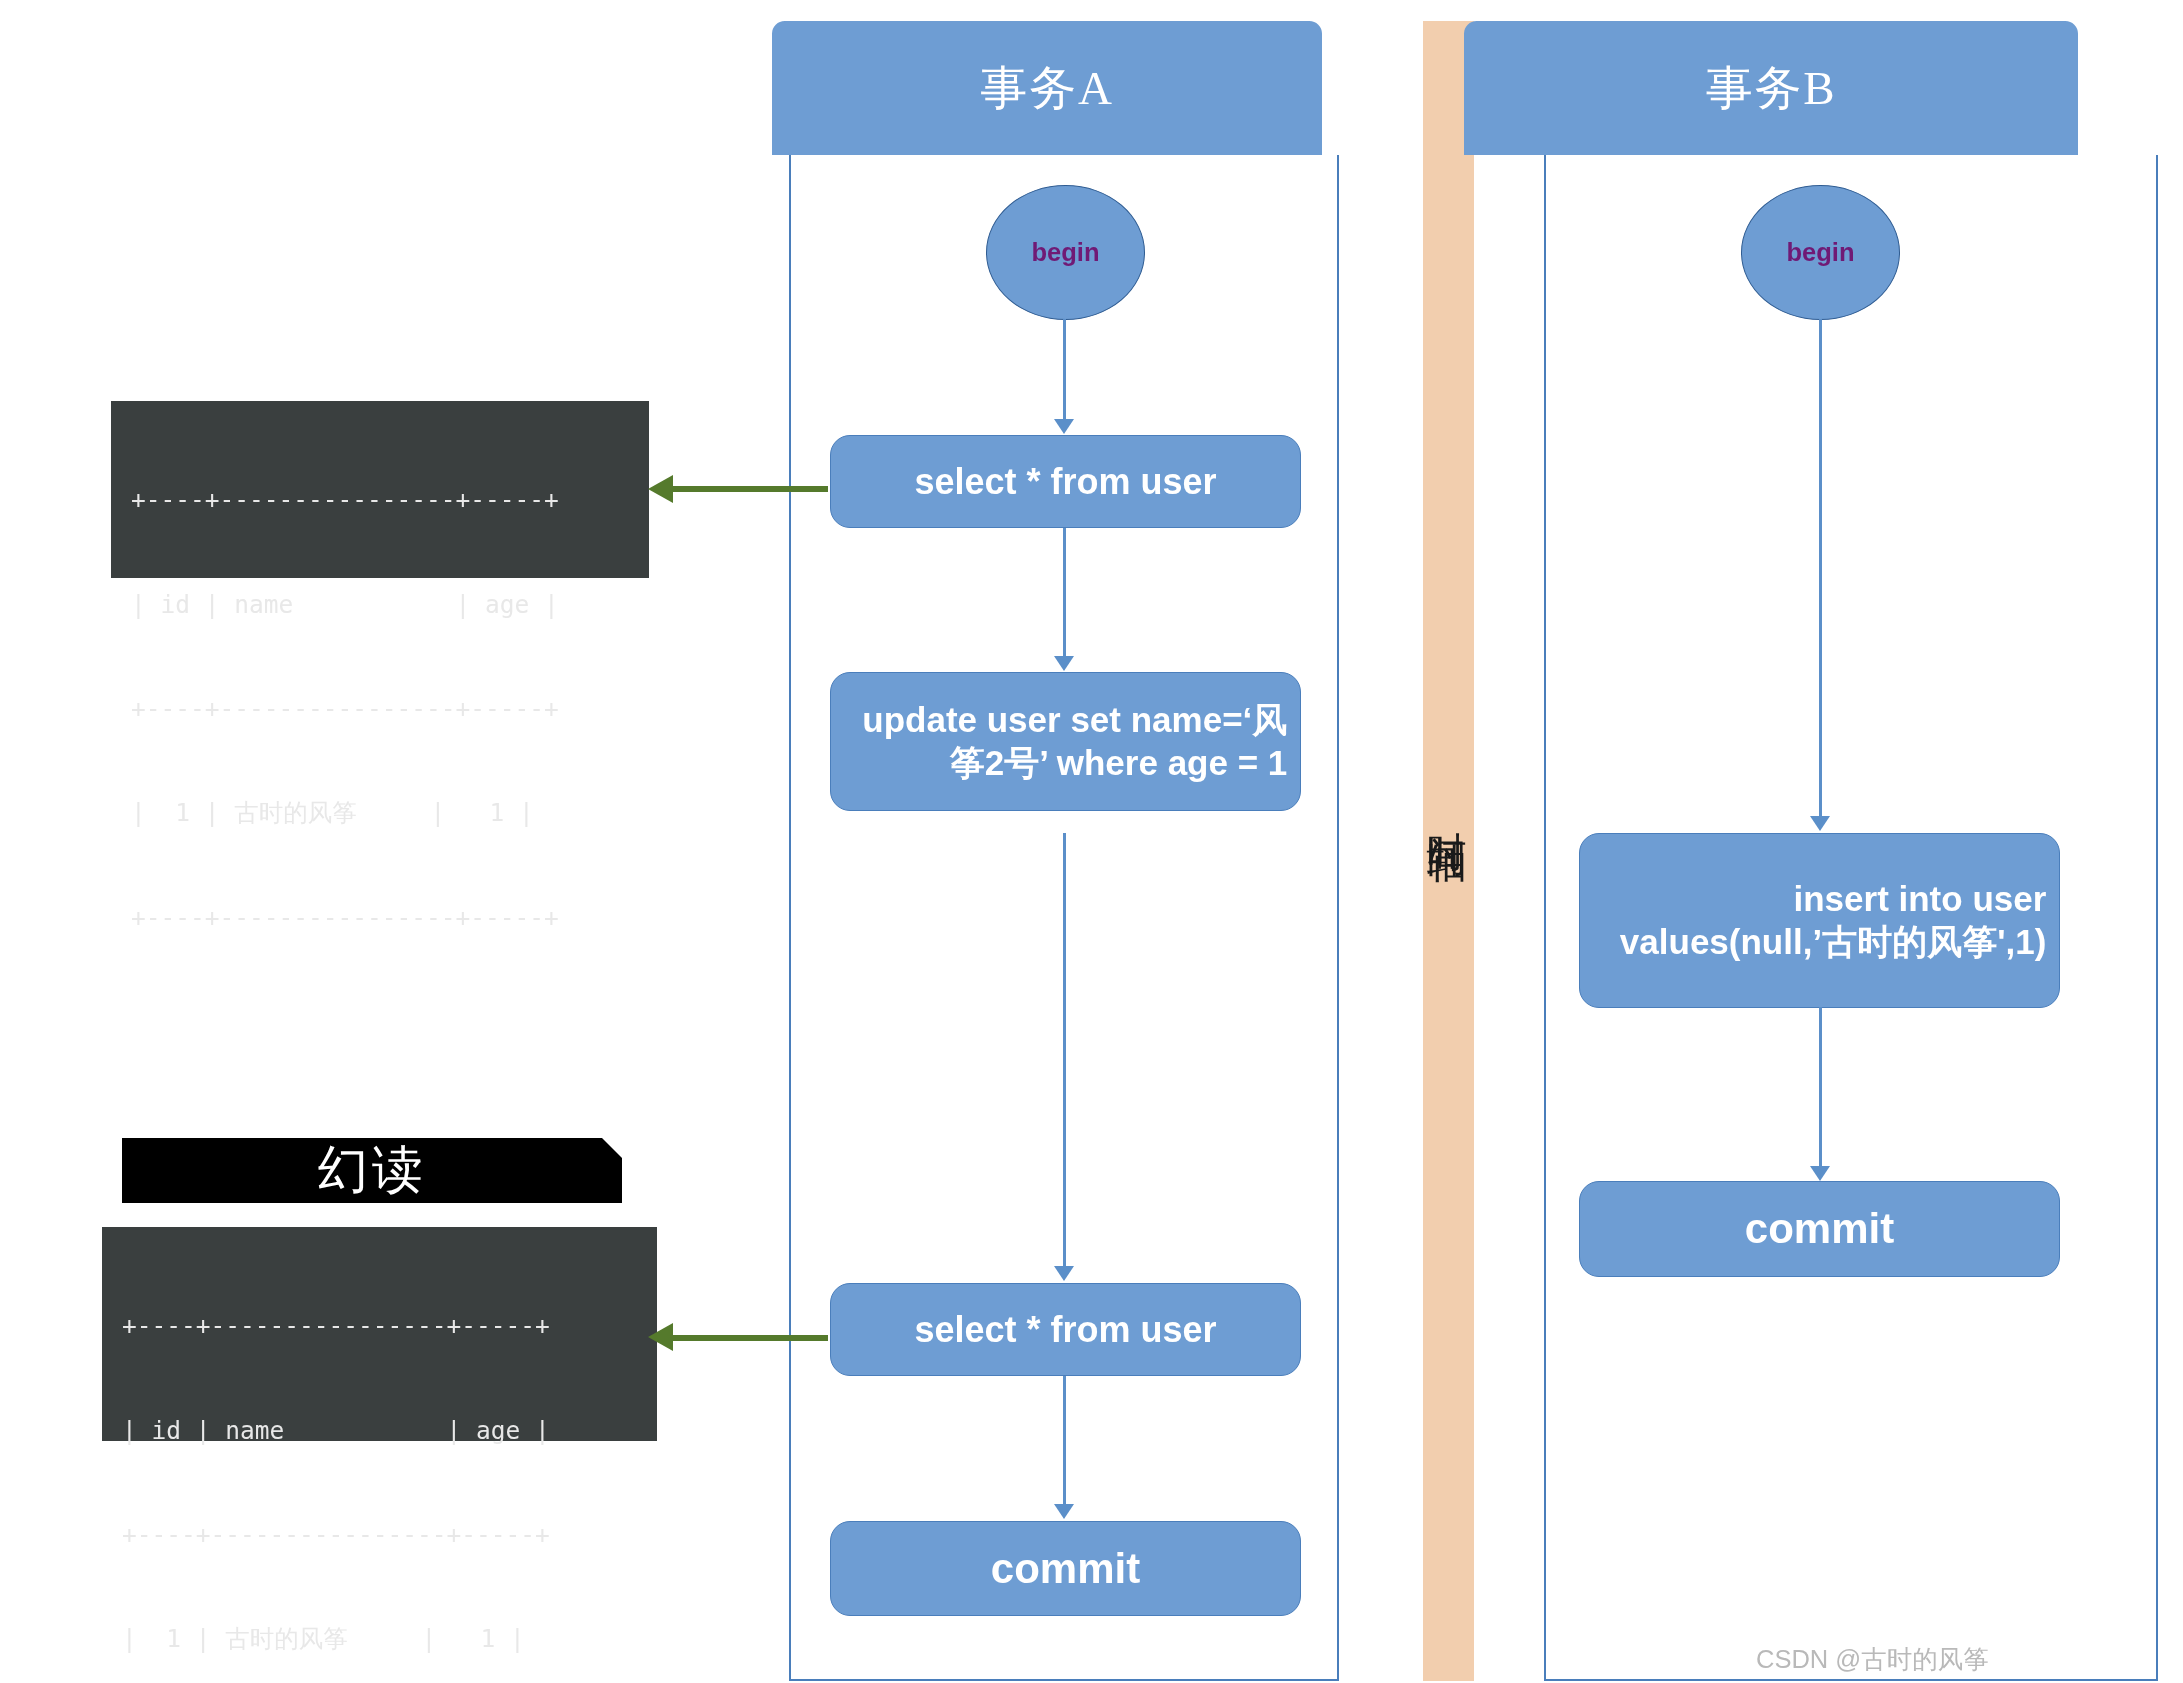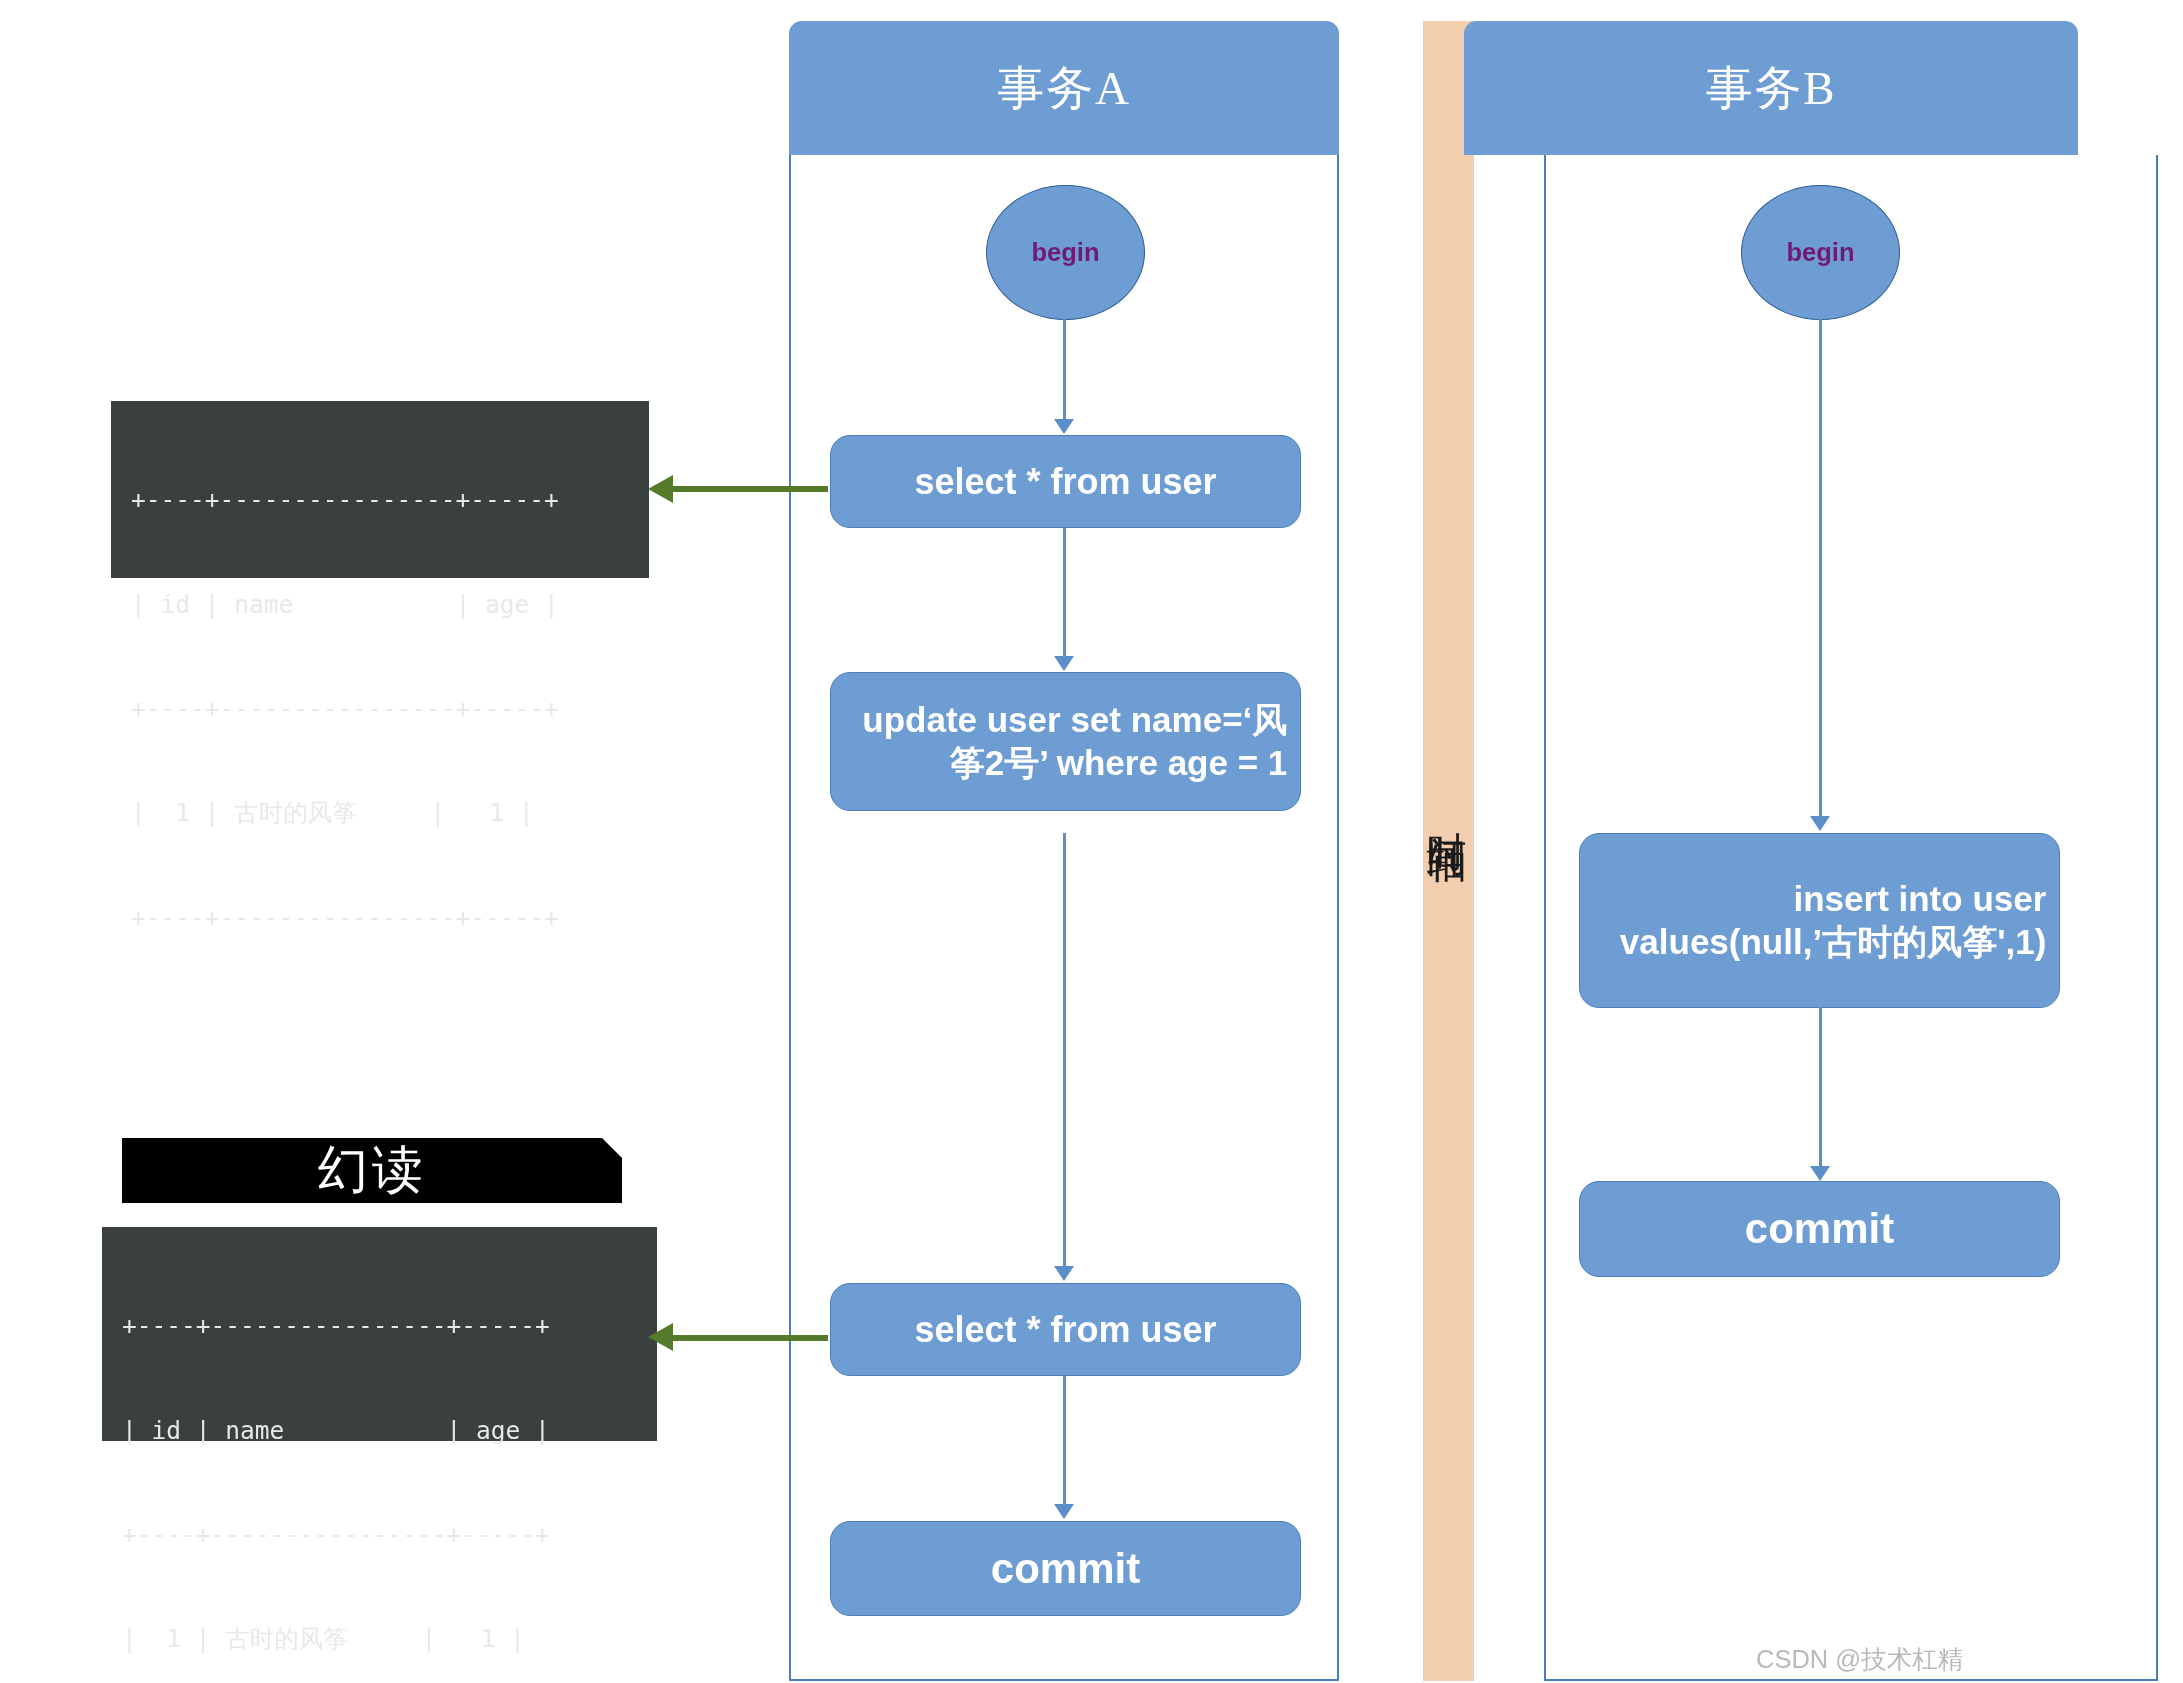--- a/index.html
+++ b/index.html
@@ -160,21 +160,21 @@
 </style>
 </head>
 <body>
 
 <div id="canvas">
 
   <div class="time-axis" style="left:1423px; top:21px; width:51px; height:1660px;"></div>
   <div class="time-axis-label" style="left:1423px; top:800px; width:51px;">时间轴</div>
 
   <div class="lane" style="left:789px; top:155px; width:550px; height:1526px;"></div>
-  <div class="lane-header" style="left:789px; top:21px; width:550px; height:134px;font-family:Liberation Serif, serif;">事务A</div>
+  <div class="lane-header" style="left:772px; top:21px; width:550px; height:134px;font-family:Liberation Serif, serif;">事务A</div>
 
   <div class="ellipse" style="left:986px; top:185px; width:159px; height:135px;">begin</div>
 
   <div class="connector" style="left:1063px; top:319px; height:103px;"></div>
   <div class="arrowhead" style="left:1054px; top:419px;"></div>
 
   <div class="node sql" style="left:830px; top:435px; width:471px; height:93px;">select * from user</div>
 
   <div class="connector" style="left:1063px; top:528px; height:132px;"></div>
   <div class="arrowhead" style="left:1054px; top:656px;"></div>
@@ -224,16 +224,16 @@
     <span class="console-row">| id | name           | age |</span>
     <span class="console-row">+----+----------------+-----+</span>
     <span class="console-row">|  1 | 古时的风筝     |   1 |</span>
     
     
   </div>
 
   <div class="green-arrow-line" style="left:664px; top:1335px; width:164px;"></div>
   <div class="green-arrow-head" style="left:648px; top:1323px;"></div>
 
-  <div class="watermark" style="left:1756px; top:1642px;">CSDN @技术杠精</div>
+  <div class="watermark" style="left:1756px; top:1642px;">CSDN @古时的风筝</div>
 
 </div>
 
 
 </body></html>

